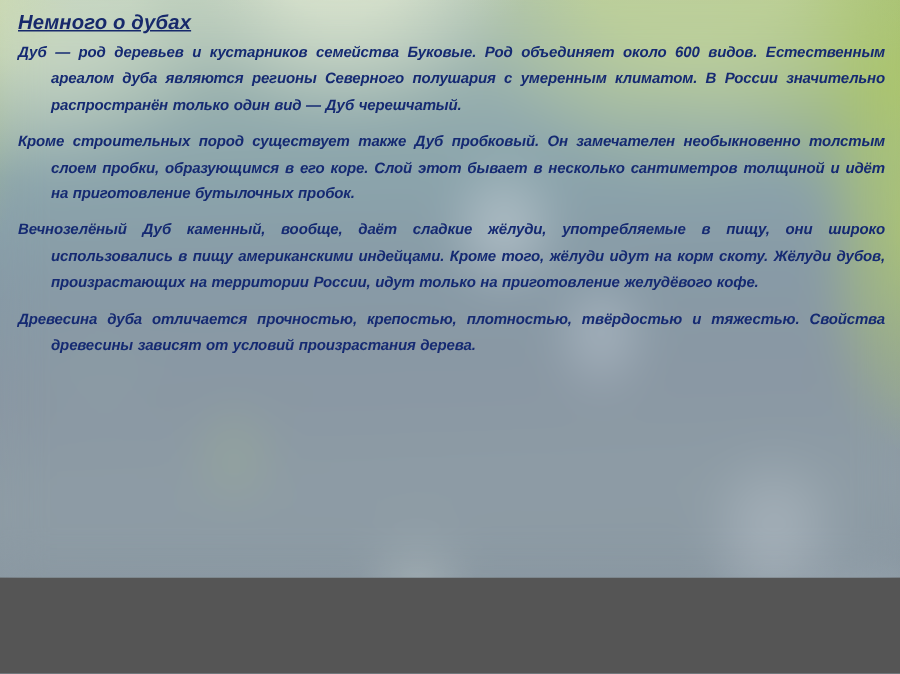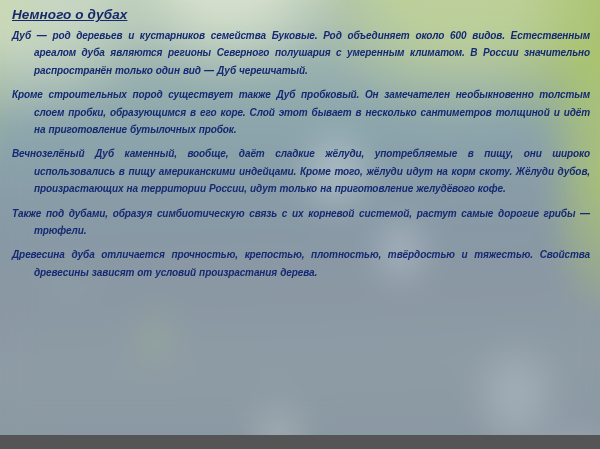--- a/index.html
+++ b/index.html
@@ -4,21 +4,21 @@
 <title>Немного о дубах</title>
 <style>
   html, body {
     margin: 0;
     padding: 0;
     background: #555;
   }
   #slide {
     position: relative;
     width: 600px;
-    height: 435px;
+    height: 385px;
     overflow: hidden;
     font-family: "Liberation Sans", "DejaVu Sans", sans-serif;
     background-color: #8e9ba4;
   }
 
   
   .bg-layer {
     position: absolute;
     inset: -60px;
     pointer-events: none;
@@ -139,18 +139,17 @@
   <div id="content">
 
     <h1 id="slide-title">Немного о дубах</h1>
 
     <p class="para">Дуб — род деревьев и кустарников семейства Буковые. Род объединяет около 600 видов. Естественным ареалом дуба являются регионы Северного полушария с умеренным климатом. В России значительно распространён только один вид — Дуб черешчатый.</p>
 
     <p class="para">Кроме строительных пород существует также  Дуб пробковый. Он замечателен необыкновенно толстым слоем пробки, образующимся в его коре. Слой этот бывает в несколько сантиметров толщиной и идёт на приготовление бутылочных пробок.</p>
 
     <p class="para">Вечнозелёный Дуб каменный, вообще, даёт сладкие жёлуди, употребляемые в пищу, они широко использовались в пищу американскими индейцами. Кроме того, жёлуди идут на корм скоту. Жёлуди дубов, произрастающих на территории России, идут только на приготовление желудёвого кофе.</p>
 
-    <p class="para">Также под дубами, образуя симбиотическую связь с их корневой системой, растут самые дорогие грибы — трюфели.</p>
 
     <p class="para">Древесина дуба отличается прочностью, крепостью, плотностью, твёрдостью и тяжестью. Свойства древесины зависят от условий произрастания дерева.</p>
 
   </div>
 </div>
 
 </body></html>

